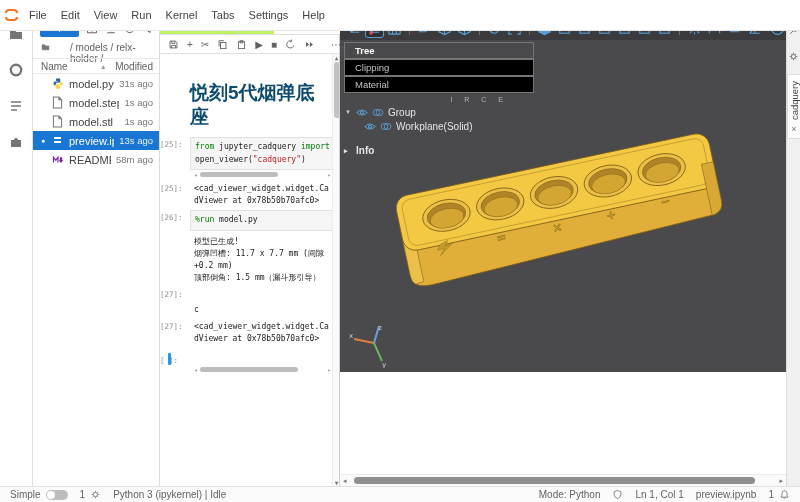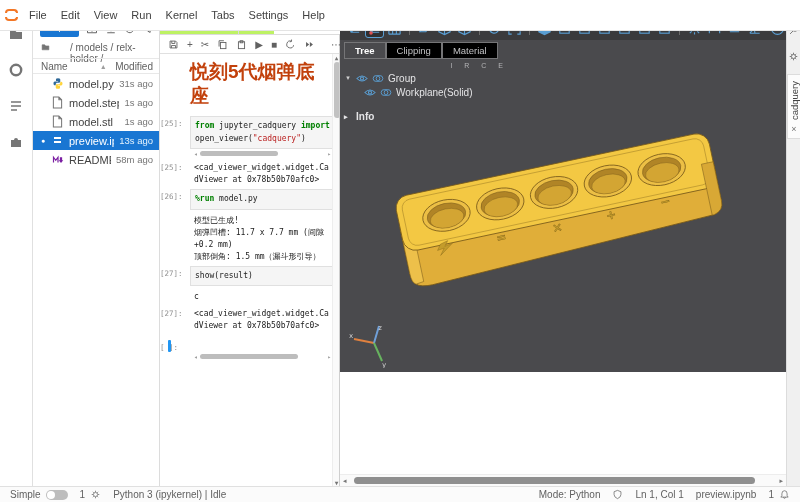--- a/index.html
+++ b/index.html
@@ -58,28 +58,28 @@
   .tab .close { font-size:10px; color:#757575; }
   .tab .dot { font-size:8px; color:#616161; }
   .tab-plus { font-size:12px; color:#757575; padding:0 6px; line-height:18px; cursor:pointer;}
   #nbtoolbar { height:19px; border-bottom:1px solid #e0e0e0; display:flex; align-items:center;
     gap:8px; padding:0 8px; color:#616161; }
   #nbtoolbar svg { width:11px; height:11px; stroke:#616161; fill:none; stroke-width:1.3; display:block;}
   .nbt-glyph { font-size:10px; line-height:11px; color:#616161; }
   #nbtoolbar .spacer { flex:1; }
   #nbcontent { flex:1; overflow:hidden; position:relative; padding-top:6px; }
 
-  #nbtitle { margin:0 6px 8px 30px; font-size:19px; line-height:24px; font-weight:bold; color:#c2410c; }
+  #nbtitle { margin:21px 6px 8px 30px; font-size:19px; line-height:24px; font-weight:bold; color:#0c4a6e; }
   .cell { display:flex; margin:3px 6px 1px 0; position:relative; }
   .prompt { width:30px; flex:none; text-align:left; padding:3px 3px 0 0; font-size:7.5px; color:#8f8f8f; }
   .codebox { flex:1; background:#f5f5f5; border:1px solid #e0e0e0; padding:3px 4px; font-size:8px;
     line-height:12.5px; color:#212121; white-space:pre; overflow:hidden; }
   .outbox { flex:1; padding:2px 4px 0 4px; font-size:8px; line-height:12px; color:#212121;
     white-space:pre-wrap; word-break:break-all; }
-  .kw { color:#008000; font-weight:bold; }
+  .kw { color:#008000; font-weight:normal; }
   .str { color:#ba2121; }
   .hscroll { display:flex; align-items:center; margin:1px 8px 2px 34px; height:7px; gap:2px;}
   .hscroll .harrow { font-size:6px; color:#9e9e9e; line-height:7px;}
   .hscroll .htrack { flex:1; height:5px; position:relative; }
   .hscroll .hthumb { position:absolute; left:0; top:0; height:5px; width:62%; background:#bdbdbd; border-radius:3px; }
   .active-bar { position:absolute; left:8px; top:0; bottom:0; width:3px; background:#2196f3; border-radius:1px;}
   #nbscroll { position:absolute; right:-1px; top:0; bottom:0; width:8px; background:#fafafa; border-left:1px solid #ededed;
     display:flex; flex-direction:column; align-items:center; font-size:6px; color:#757575; }
   #nbscroll .vthumb { width:6px; height:56px; background:#c2c2c2; border-radius:3px; margin-top:1px;}
   #nbscroll .vspace { flex:1; }
@@ -88,21 +88,21 @@
   #cadpanel { flex:1; display:flex; flex-direction:column; background:#fff; min-width:0; }
   #cadtoolbar { height:24px; background:#3b3b3d; display:flex; align-items:center; padding:0 6px; gap:3px; flex:none; }
   #cadtoolbar .tbi { width:17px; height:17px; padding:1px; color:#5a9fd4; flex:none; cursor:pointer; }
   #cadtoolbar .tbi svg { width:15px; height:15px; stroke:currentColor; fill:none; stroke-width:1.2; display:block;}
   #cadtoolbar .tbi.active { background:#2f2f31; outline:1px solid #5a9fd4; border-radius:2px;}
   #cadtoolbar .divider { width:1px; height:14px; background:#6a6a6a; margin:0 3px; flex:none;}
   #cadtoolbar .tb-spacer { flex:1; }
   #canvas { height:332px; background:#4a4a4d; position:relative; flex:none; overflow:hidden; }
 
   #treepanel { position:absolute; left:4px; top:2px; width:190px; color:#ddd; }
-  #cadtabs { display:flex; }
+  #cadtabs { display:flex;flex-direction:column; }
   .cadtab { border:1px solid #757577; padding:2px 10px 2px 10px; font-size:9.5px; color:#c2c2c4;
     background:#000000; cursor:pointer; }
   .cadtab.active { color:#fff; font-weight:bold; background:#4a4a4d; }
   #irce { font-size:7px; color:#b5b5b7; letter-spacing:5px; text-align:right; padding:3px 26px 2px 0; }
   .tree-row { display:flex; align-items:center; gap:4px; font-size:10px; height:14px; color:#e4e4e6; }
   .tree-row .tcaret { width:8px; font-size:7px; color:#cfcfcf; text-align:center;}
   .tree-row svg { width:12px; height:9px; stroke:#5a9fd4; fill:none; stroke-width:1.2; }
   .tree-row.indent { padding-left:20px; }
   #info-row { display:flex; gap:4px; align-items:center; margin-top:12px; font-size:10px; font-weight:bold; color:#e4e4e6;}
   #info-row .tcaret { width:8px; font-size:7px; }
@@ -442,21 +442,20 @@
         <div class="codebox"><span class="kw">%run</span><span> model.py</span></div>
       </div>
 
       <div class="cell">
         <div class="prompt"></div>
         <div class="outbox"><div>模型已生成!</div><div>烟弹凹槽: 11.7 x 7.7 mm (间隙 +0.2 mm)</div><div>顶部倒角: 1.5 mm（漏斗形引导）</div></div>
       </div>
 
       <div class="cell">
         <div class="prompt">[27]:</div>
-        <div class="codebox">show(result)</div>
       </div>
 
       <div class="cell">
         <div class="prompt"></div>
         <div class="outbox">c</div>
       </div>
       <div class="cell">
         <div class="prompt">[27]:</div>
         <div class="outbox">&lt;cad_viewer_widget.widget.CadViewer at 0x78b50b70afc0&gt;</div>
       </div>

